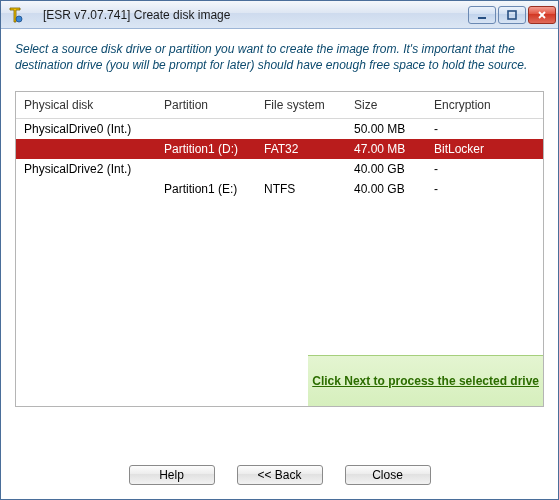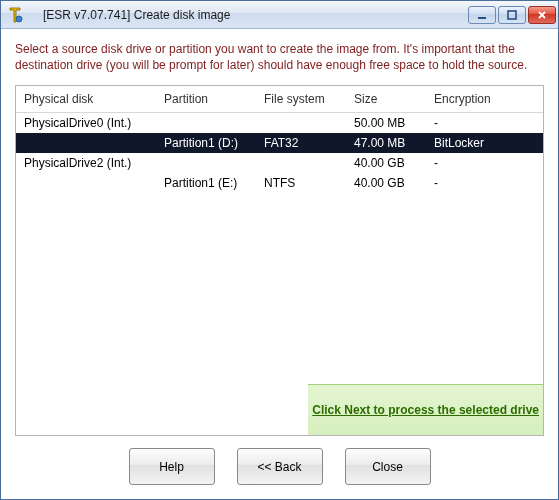--- a/index.html
+++ b/index.html
@@ -76,23 +76,24 @@
   
   .client {
     flex: 1;
     padding: 12px 14px 10px 14px;
     display: flex;
     flex-direction: column;
     box-sizing: border-box;
   }
 
   .instruction {
-    color: #7f1d1d;
+    color: #0c4a6e;
     line-height: 1.35;
-    margin-bottom: 12px;
+    margin-bottom: 18px;
+    font-style: italic;
   }
 
   .table-frame {
     flex: 1;
     border: 1px solid #b5b5b5;
     background: #fff;
     display: flex;
     flex-direction: column;
     overflow: hidden;
     align-items: flex-end;
@@ -122,21 +123,21 @@
   }
 
   table.drive-table td {
     padding: 3px 8px;
     white-space: nowrap;
     overflow: hidden;
     text-overflow: ellipsis;
   }
 
   tr.selected td {
-    background: #0f172a;
+    background: #b91c1c;
     color: #fff;
   }
 
   .col-physical { width: 140px; }
   .col-part     { width: 100px; }
   .col-fs       { width: 90px; }
   .col-size     { width: 80px; }
   .col-enc      { width: auto; }
 
   .hint-bar {
@@ -151,28 +152,29 @@
 
   .button-row {
     display: flex;
     justify-content: center;
     gap: 22px;
     padding: 12px 0 4px 0;
   }
 
   .btn {
     min-width: 86px;
-    height: 37px;
+    height: 20px;
     border: 1px solid #8a8a8a;
     border-radius: 3px;
     background: linear-gradient(to bottom, #fdfdfd 0%, #ececec 45%, #e1e1e1 46%, #f2f2f2 100%);
     font: inherit;
     padding: 0 14px;
     cursor: default;
     box-sizing: border-box;
+    margin-top: 46px;
   }
 </style>
 </head>
 <body>
 
 <div class="window">
 
   <div class="titlebar">
     <span class="app-icon">
       <svg width="16" height="16" viewBox="0 0 16 16">

